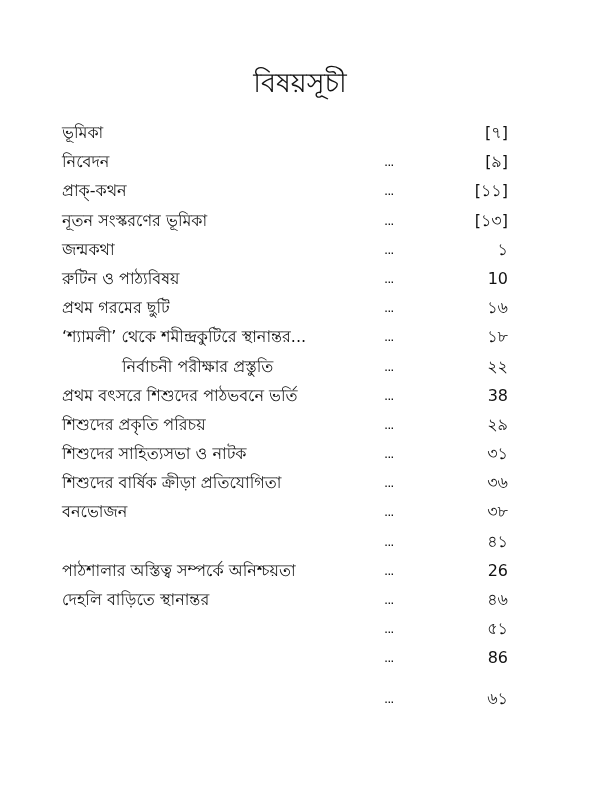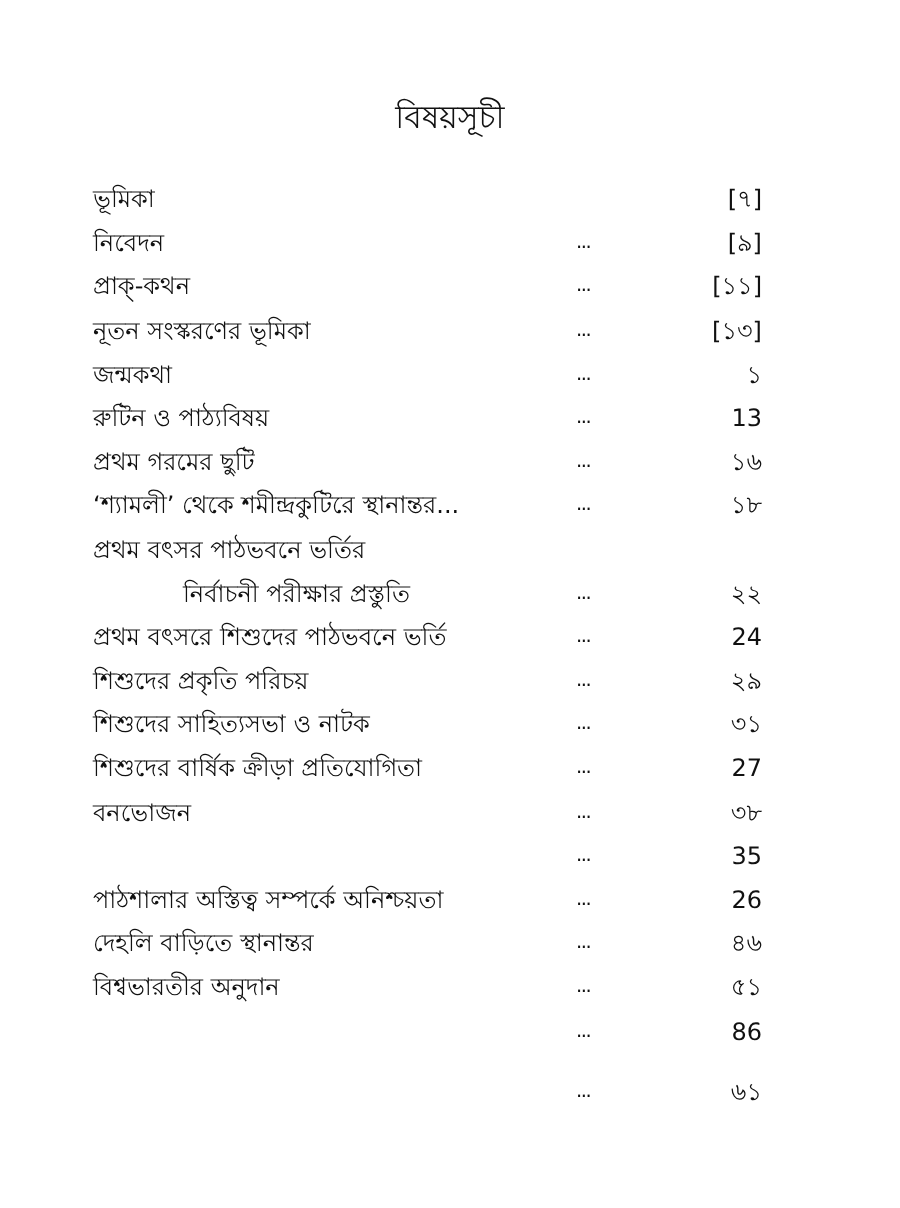--- a/index.html
+++ b/index.html
@@ -3,21 +3,21 @@
   <meta charset="utf-8">
   <style>
     html, body { margin: 0; padding: 0; }
     body {
       width: 600px; height: 805px; background: #ffffff; color: #111111;
       font-family: "DejaVu Sans", "Liberation Sans", sans-serif;
       position: relative; overflow: hidden;
     }
     .title {
       position: absolute; top: 62px; left: 0; width: 600px; text-align: center;
-      font-size: 21px; color: #111;
+      font-size: 27px; color: #111;
     }
     .toc { position: absolute; left: 62px; top: 118px; width: 460px; }
     .row { position: relative; height: 29.2px; font-size: 16px; line-height: 29px; }
     .row .label { position: absolute; left: 0; white-space: nowrap; }
     .row .label.indent { left: 60px; }
     .row .dots { position: absolute; left: 322px; font-size: 13px; letter-spacing: -1px; }
     .row .page { position: absolute; right: 14px; text-align: right; min-width: 40px; font-size: 16px; }
     .row.gap { margin-top: 11px; }
   </style>
 </head>
@@ -47,83 +47,77 @@
       <span class="page">[১৩]</span>
     </div>
   <div class="row">
       <span class="label">জন্মকথা</span>
       <span class="dots">...</span>
       <span class="page">১</span>
     </div>
   <div class="row">
       <span class="label">রুটিন ও পাঠ্যবিষয়</span>
       <span class="dots">...</span>
-      <span class="page">13</span>
+      <span class="page">10</span>
     </div>
   <div class="row">
       <span class="label">প্রথম গরমের ছুটি</span>
       <span class="dots">...</span>
       <span class="page">১৬</span>
     </div>
   <div class="row">
       <span class="label">‘শ্যামলী’ থেকে শমীন্দ্রকুটিরে স্থানান্তর...</span>
       <span class="dots">...</span>
       <span class="page">১৮</span>
     </div>
   <div class="row">
-      <span class="label">প্রথম বৎসর পাঠভবনে ভর্তির</span>
-      <span class="dots"></span>
-      <span class="page"></span>
-    </div>
-  <div class="row">
       <span class="label indent">নির্বাচনী পরীক্ষার প্রস্তুতি</span>
       <span class="dots">...</span>
       <span class="page">২২</span>
     </div>
   <div class="row">
       <span class="label">প্রথম বৎসরে শিশুদের পাঠভবনে ভর্তি</span>
       <span class="dots">...</span>
-      <span class="page">24</span>
+      <span class="page">38</span>
     </div>
   <div class="row">
       <span class="label">শিশুদের প্রকৃতি পরিচয়</span>
       <span class="dots">...</span>
       <span class="page">২৯</span>
     </div>
   <div class="row">
       <span class="label">শিশুদের সাহিত্যসভা ও নাটক</span>
       <span class="dots">...</span>
       <span class="page">৩১</span>
     </div>
   <div class="row">
       <span class="label">শিশুদের বার্ষিক ক্রীড়া প্রতিযোগিতা</span>
       <span class="dots">...</span>
-      <span class="page">27</span>
+      <span class="page">৩৬</span>
     </div>
   <div class="row">
       <span class="label">বনভোজন</span>
       <span class="dots">...</span>
       <span class="page">৩৮</span>
     </div>
   <div class="row">
       <span class="dots">...</span>
-      <span class="page">35</span>
+      <span class="page">৪১</span>
     </div>
   <div class="row">
       <span class="label">পাঠশালার অস্তিত্ব সম্পর্কে অনিশ্চয়তা</span>
       <span class="dots">...</span>
       <span class="page">26</span>
     </div>
   <div class="row">
       <span class="label">দেহলি বাড়িতে স্থানান্তর</span>
       <span class="dots">...</span>
       <span class="page">৪৬</span>
     </div>
   <div class="row">
-      <span class="label">বিশ্বভারতীর অনুদান</span>
       <span class="dots">...</span>
       <span class="page">৫১</span>
     </div>
   <div class="row">
       <span class="dots">...</span>
       <span class="page">86</span>
     </div>
   <div class="row gap">
       <span class="dots">...</span>
       <span class="page">৬১</span>

